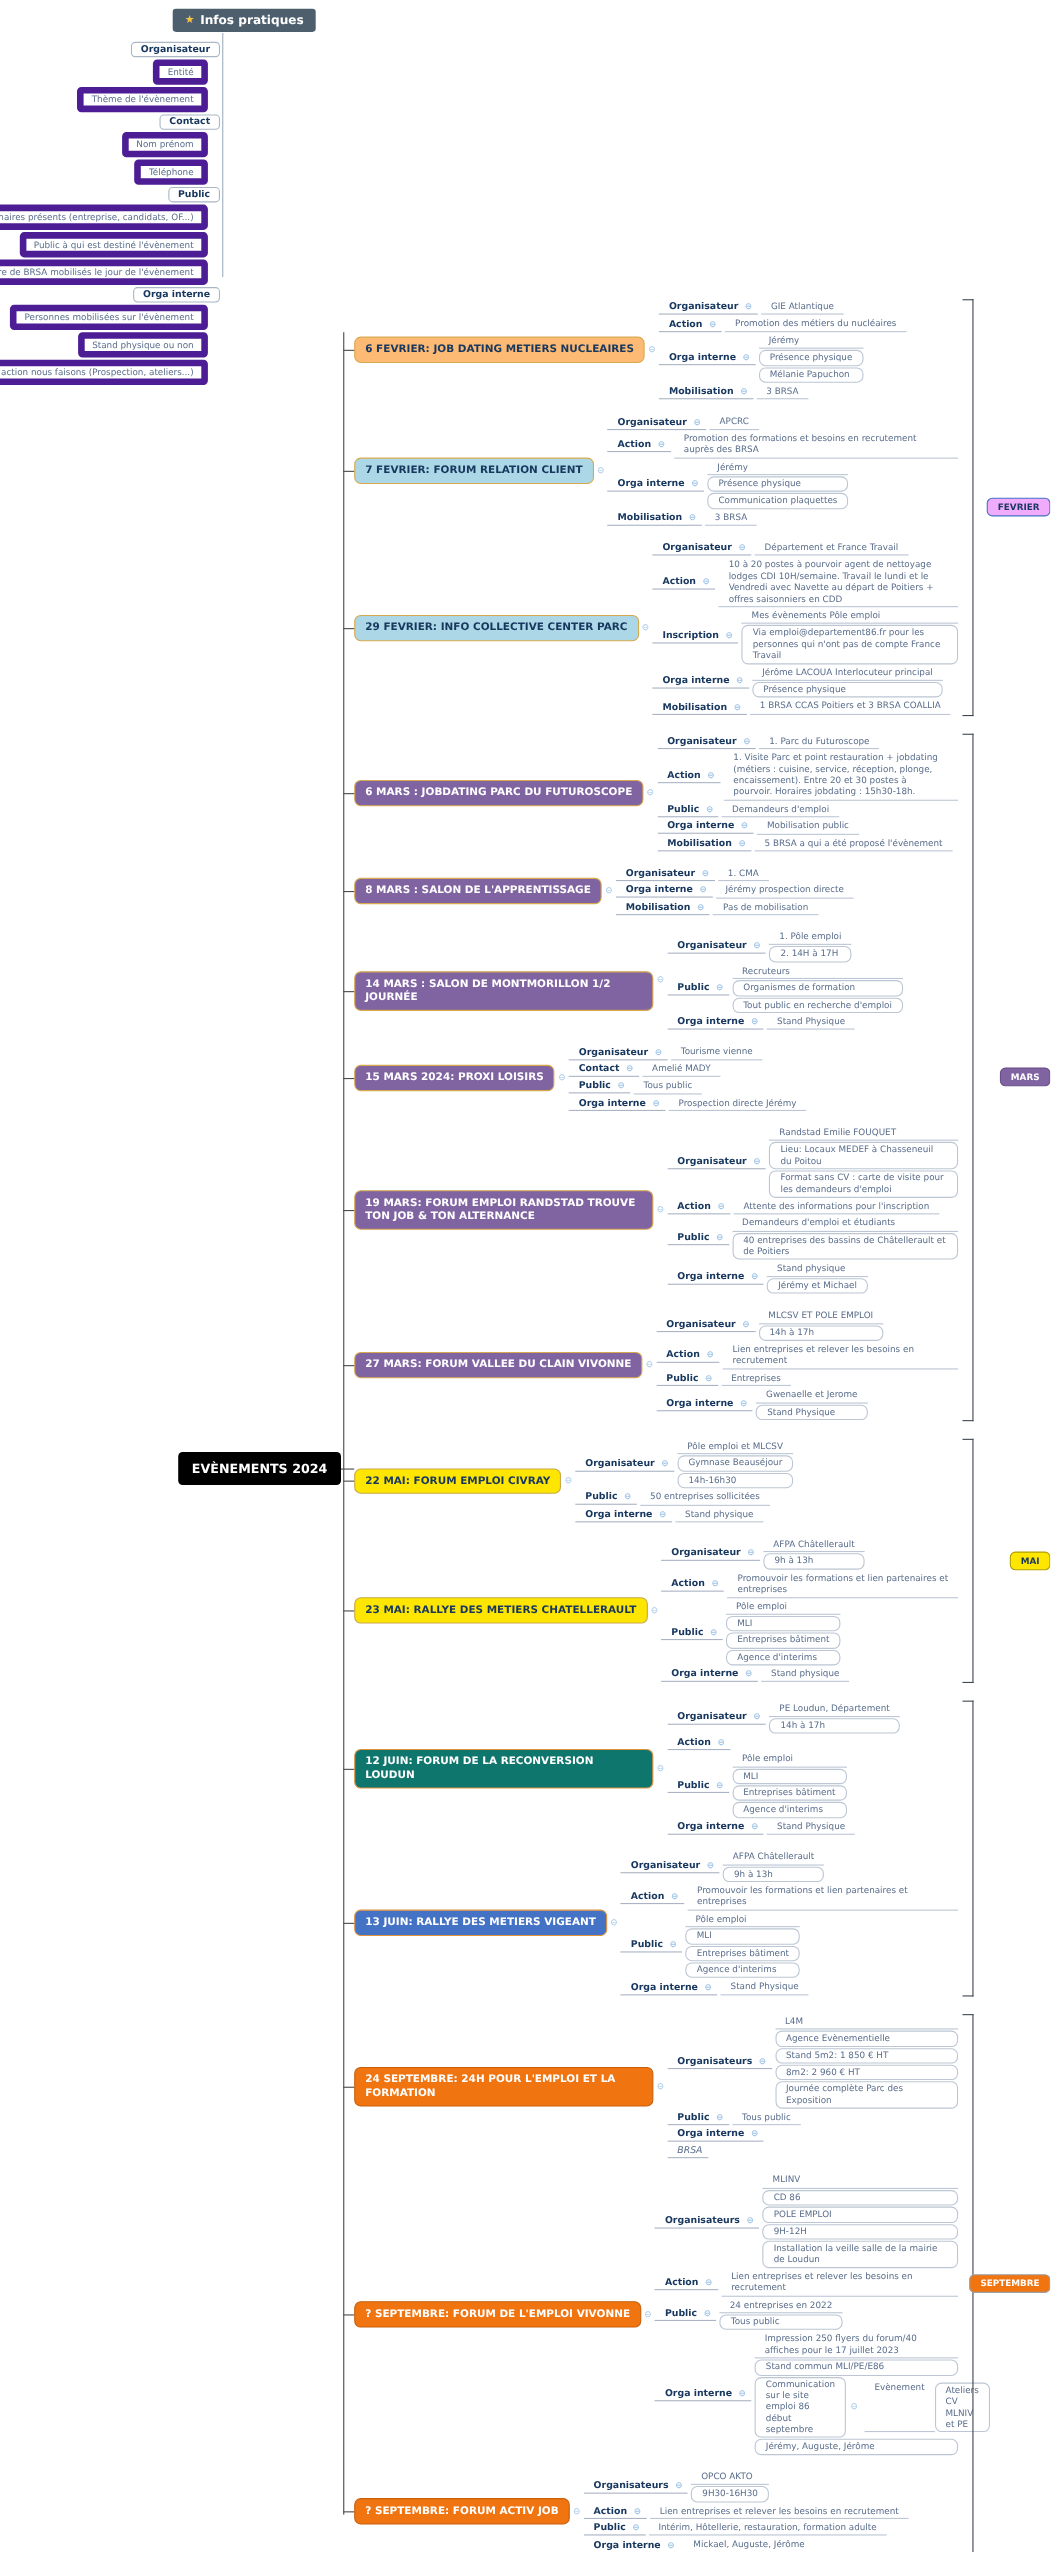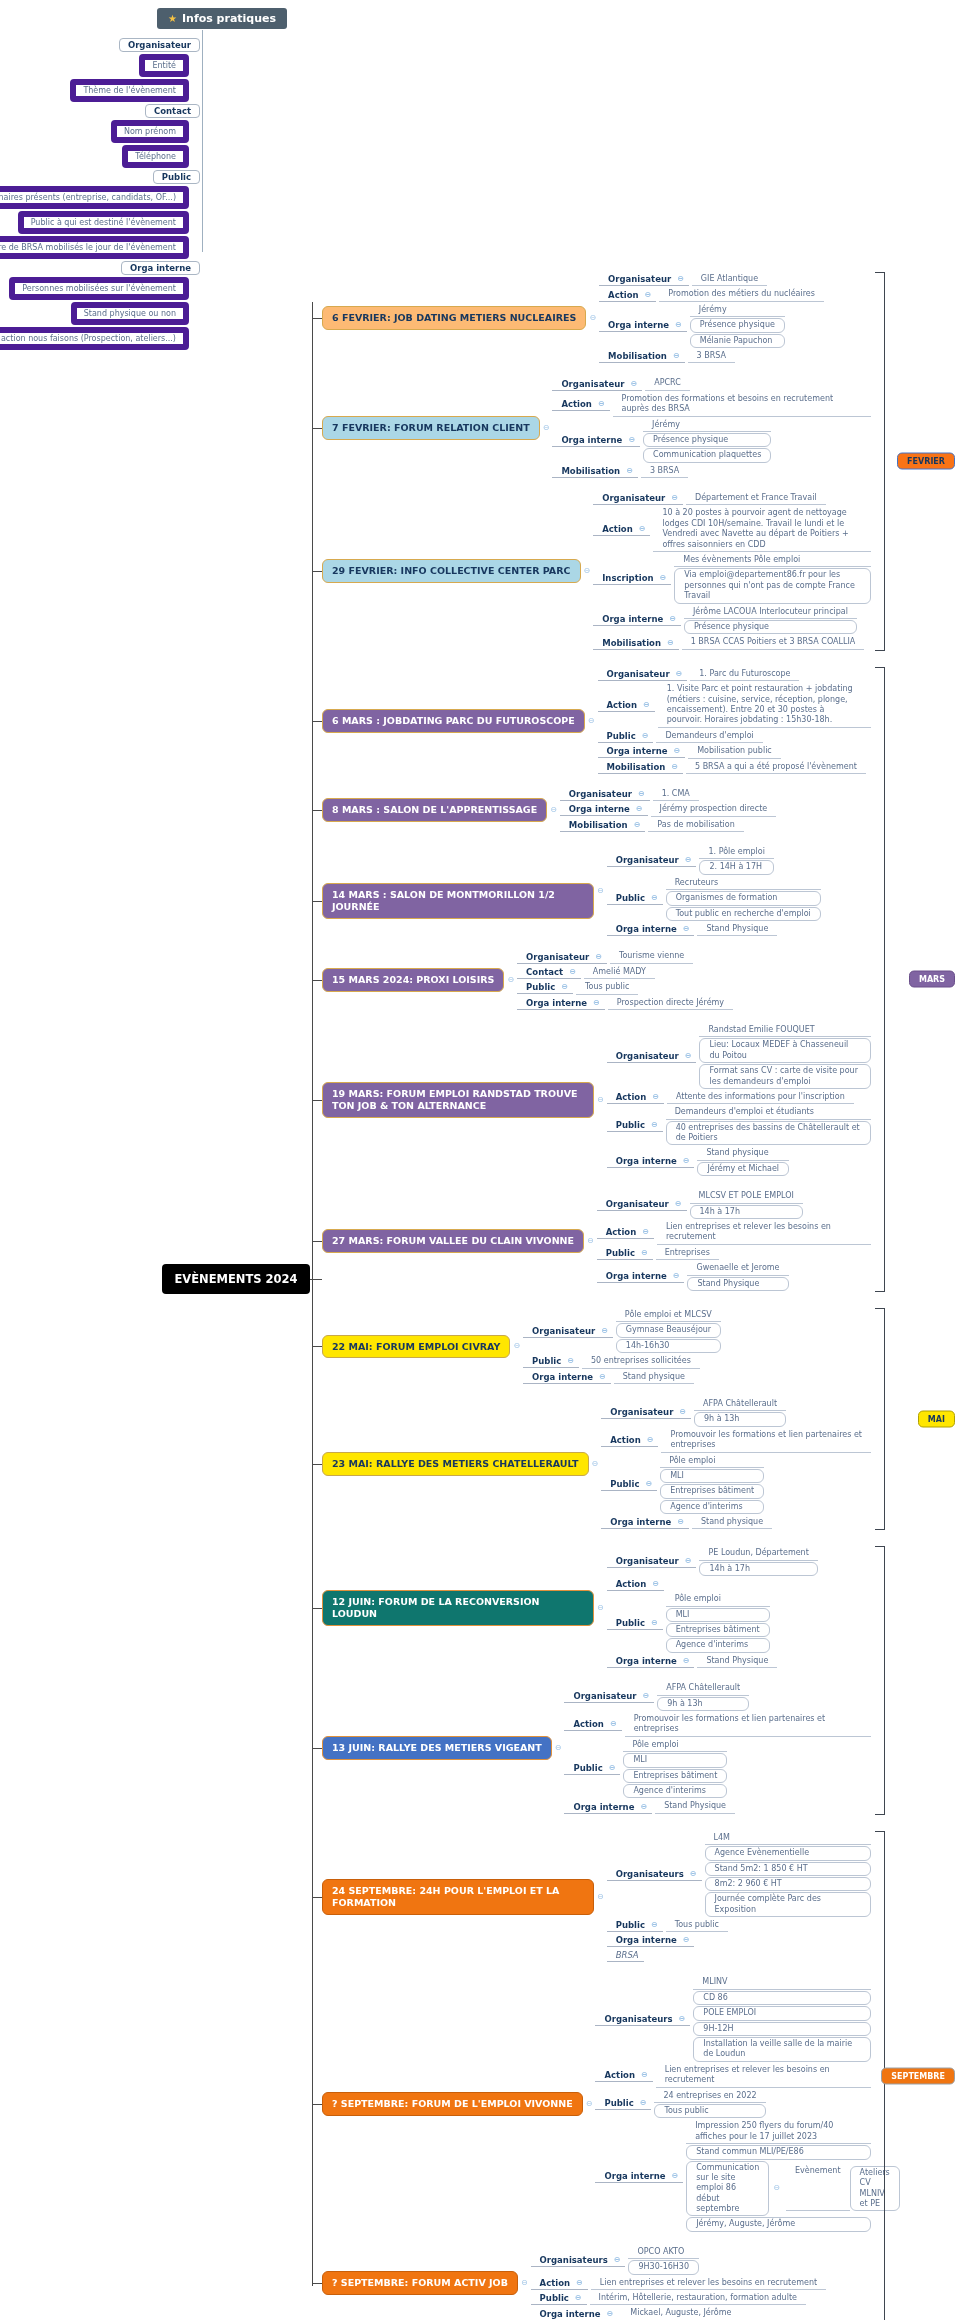--- a/index.html
+++ b/index.html
@@ -10,21 +10,21 @@
                font-size:11px;padding:4px 11px;border-radius:3px;display:flex;gap:5px;align-items:center;}
   .star{color:#f6c244;font-size:10px;}
   .infos-spine{position:absolute;left:202px;top:30px;height:222px;width:0;border-left:1px solid #9fb0c0;}
   .infos-col{position:absolute;left:0;top:38px;width:200px;display:flex;flex-direction:column;
              align-items:flex-end;gap:2px;}
   .info-h{font-weight:bold;border:1px solid #aab6c4;border-radius:4px;padding:1px 8px;font-size:8.5px;
           color:#17375e;background:#fff;white-space:nowrap;}
   .info-c{border:6px solid #4c1d95;border-radius:4px;padding:1px 7px;font-size:8px;color:#5a6e8c;
           margin-right:11px;background:#fff;white-space:nowrap;}
   
-  .central{position:absolute;left:162px;top:1264px;width:148px;box-sizing:border-box;background:#000;
+  .central{position:absolute;left:162px;top:1320px;width:148px;box-sizing:border-box;background:#000;
            color:#fff;font-weight:bold;font-size:11.5px;text-align:center;padding:8px 4px;border-radius:4px;}
   .central::after{content:"";position:absolute;left:100%;top:50%;width:12px;border-top:1.5px solid #4a4a4a;}
   .spine{position:absolute;left:312px;top:302px;height:1984px;width:0;border-left:1.5px solid #4a4a4a;}
   
   #groups{position:absolute;left:322px;top:266px;width:633px;display:flex;flex-direction:column;}
   .group{position:relative;padding-right:84px;display:flex;flex-direction:column;margin-bottom:4px;}
   .bracket{position:absolute;right:70px;top:6px;bottom:6px;width:9px;
            border-top:1.5px solid #3f4650;border-right:1.5px solid #3f4650;border-bottom:1.5px solid #3f4650;}
   .month-tag{position:absolute;right:0;top:50%;transform:translateY(-50%);font-size:8px;font-weight:bold;
              padding:3px 9px;border-radius:5px;border:1.5px solid;white-space:nowrap;}
@@ -212,21 +212,21 @@
               <div class="attr-name">
                 <span>Mobilisation</span>
                 <span class="minus">⊖</span>
               </div>
               <div class="vals">
                 <div class="val">1 BRSA CCAS Poitiers et 3 BRSA COALLIA</div>
               </div>
             </div>
           </div>
         </div>
-        <div class="month-tag" style="background: #f97316; color: rgb(23, 55, 94); border-color: rgb(68, 114, 196);">FEVRIER</div>
+        <div class="month-tag" style="background: #f0abfc; color: rgb(23, 55, 94); border-color: rgb(68, 114, 196);">FEVRIER</div>
       </div>
       <div class="group">
         <div class="bracket"></div>
         <div class="event">
           <div class="event-label" style="background: rgb(128, 100, 162); color: rgb(255, 255, 255); border-color: rgb(215, 169, 78);">6 MARS : JOBDATING PARC DU FUTUROSCOPE</div>
           <span class="minus">⊖</span>
           <div class="attrs">
             <div class="attr">
               <div class="attr-name">
                 <span>Organisateur</span>

